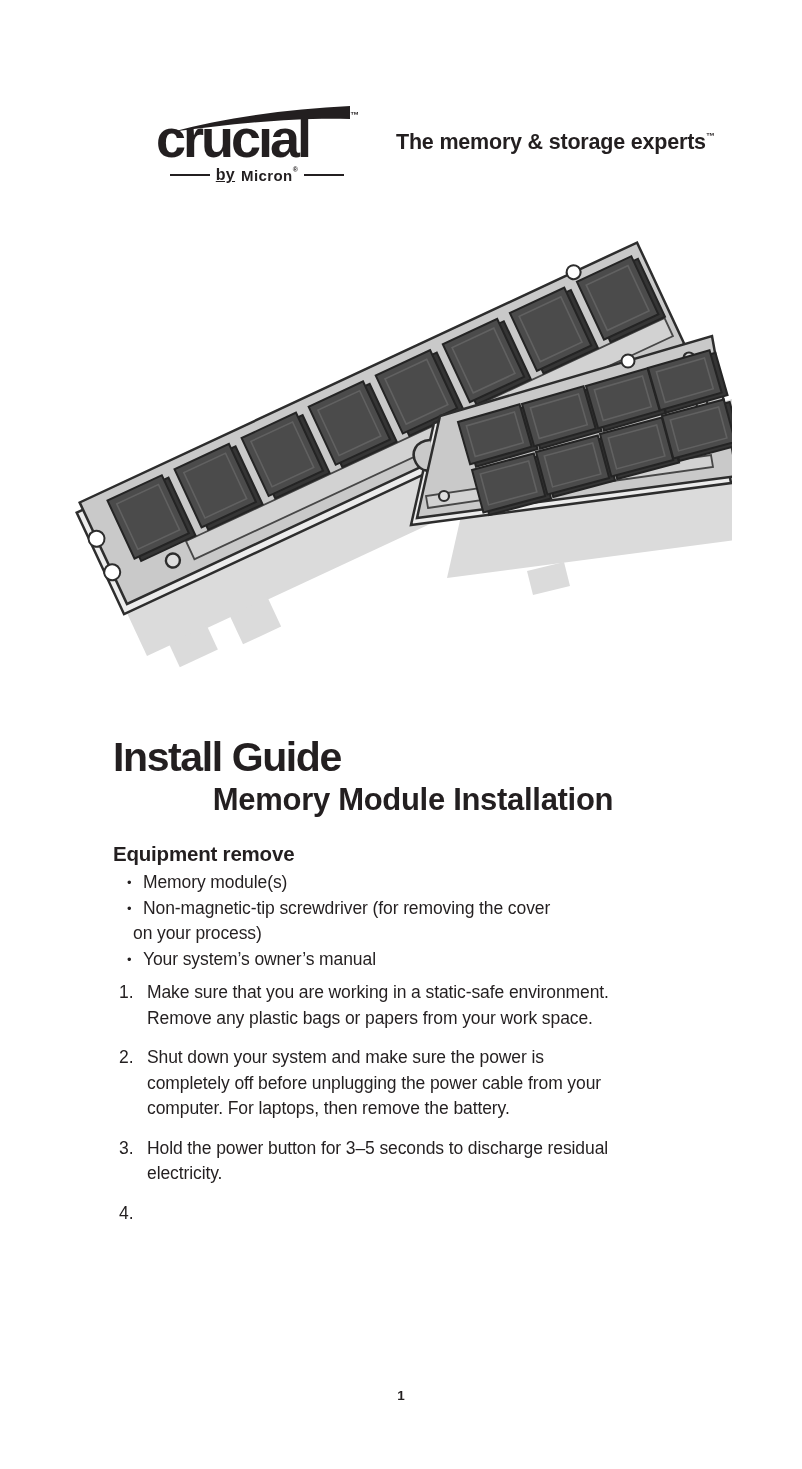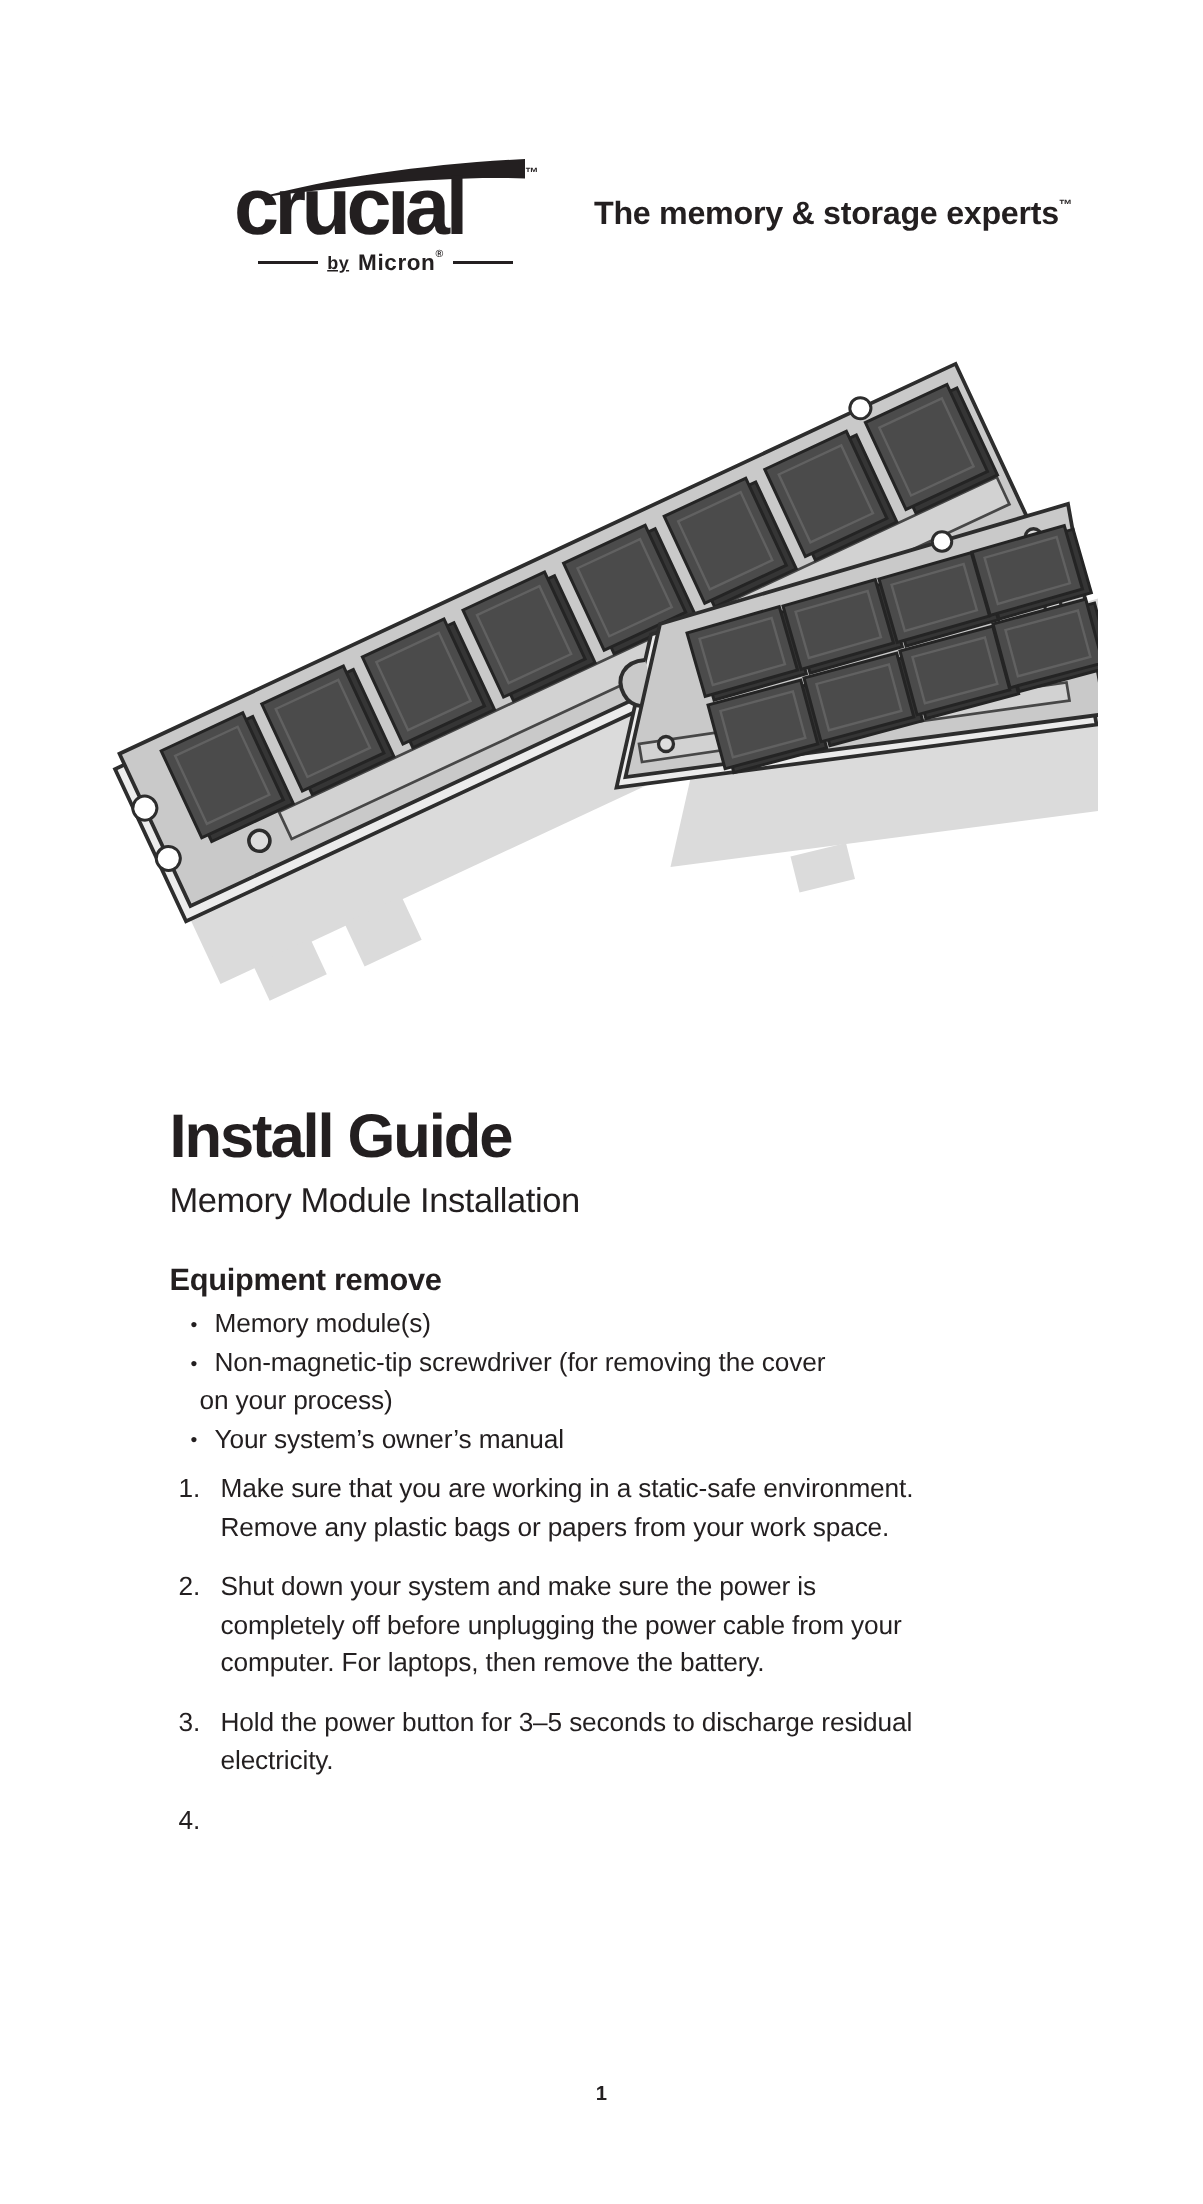--- a/index.html
+++ b/index.html
@@ -18,41 +18,41 @@
     position:absolute; left:0; top:14px;
     font-size:54px; font-weight:700; letter-spacing:-3px;
     line-height:56px; color:#231f20;
   }
   .logo-tm { position:absolute; left:194px; top:14px; font-size:9px; font-weight:700; }
   .byline {
     position:absolute; left:0; top:70px; width:202px;
     display:flex; align-items:center; justify-content:center; gap:6px;
   }
   .rule { width:40px; border-top:2px solid #231f20; }
-  .by { font-size:12px; font-weight:700; letter-spacing:.3px;text-decoration:underline; }
+  .by { font-size:16px; font-weight:700; letter-spacing:.3px;text-decoration:underline; }
   .micron { font-size:15px; font-weight:700; letter-spacing:.4px; }
   .micron-mark { font-size:7px; vertical-align:9px; }
 
   
   .tagline {
     position:absolute; left:396px; top:130px;
     font-size:21.5px; font-weight:700; letter-spacing:-.2px;
   }
   .tagline sup { font-size:9px; vertical-align:10px; }
 
   
   .hero { position:absolute; left:72px; top:226px; width:660px; height:445px; }
 
   
   .main { position:absolute; left:113px; top:716px; width:600px;margin-top:19px; }
   h1.title {
     font-size:41px; font-weight:700; letter-spacing:-1.4px;
     line-height:45px;
   }
-  .subtitle { font-size:23px; font-weight:400; letter-spacing:-.3px; line-height:32px; margin-top:4px; }
+  .subtitle { font-size:31px; font-weight:700; letter-spacing:-.3px; line-height:32px; margin-top:4px;text-align:center; }
   h2.section { font-size:20.5px; font-weight:700; letter-spacing:-.2px; line-height:25px; }
   .equip-heading { margin-top:25px; }
   .process-heading { margin-top:32px; }
 
   ul.equipment { list-style:none; margin-top:4px; font-size:17.5px; letter-spacing:-.1px; }
   ul.equipment li { position:relative; padding-left:20px; text-indent:10px; line-height:25.5px; }
   ul.equipment .li-text { white-space:pre-line; }
   ul.equipment .bullet { position:absolute; left:14px; top:0; font-size:13px; text-indent:0; }
 
   ol.steps { list-style:none; margin-top:8px; font-size:17.5px; letter-spacing:-.1px; }

